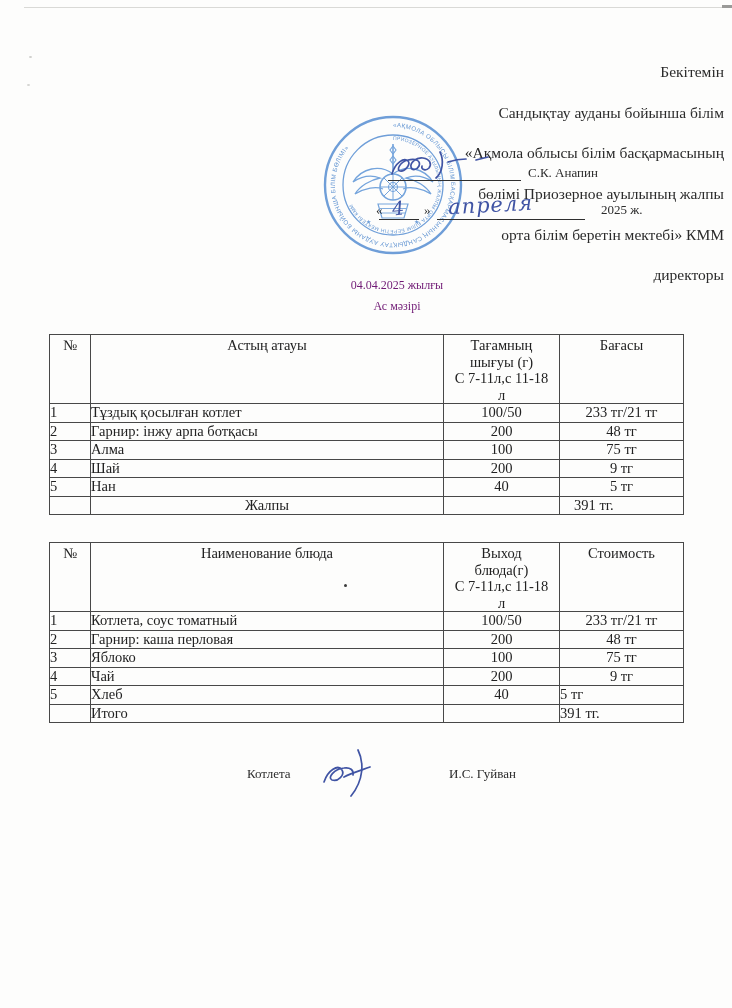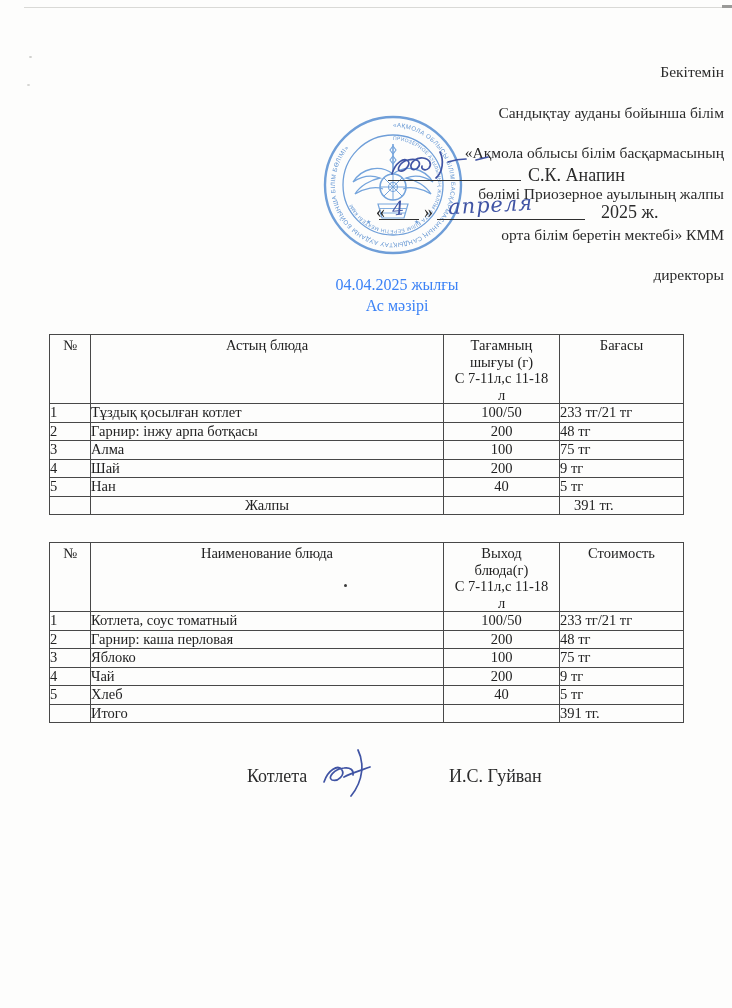--- a/index.html
+++ b/index.html
@@ -11,47 +11,47 @@
   }
   .abs{position:absolute;}
   
   .scanline{height:1px;background:#d9d9d6;}
   .speck{border-radius:50%;}
   
   .approval{
     width:392px; text-align:right; font-size:15.5px; line-height:20.3px;
     color:#2b2b2b; white-space:pre-line;
   }
-  .serifline{font-size:18px; color:#2b2b2b;}
+  .serifline{font-size:13px; color:#2b2b2b;}
   .underline{border-bottom:1.6px solid #2f2f2f; height:14px;}
   .hand{
     font-family:"DejaVu Serif", serif; font-style:italic;
     color:#4054a4;
   }
   
-  .doc-title{width:400px; text-align:center; font-size:16px; line-height:20.5px; color:#3b82f6;}
+  .doc-title{width:400px; text-align:center; font-size:12px; line-height:20.5px; color:#701a75;}
   
   table.menu{
     border-collapse:collapse; table-layout:fixed; width:634px;
     font-size:14.5px; color:#222222;
   }
   table.menu td, table.menu th{
     border:1px solid #484848; padding:0; overflow:hidden;
   }
   table.menu th{
     font-weight:normal; vertical-align:top; text-align:center;
     padding-top:2px; line-height:16.5px; white-space:pre-line;
   }
   .hrow1 th{height:64px;}
   .hrow2 th{height:66px;}
   table.menu td{height:17.5px; line-height:17.5px;}
   .c-num{text-align:left; padding-left:6px;}
   .c-name{text-align:left; padding-left:15px;}
   .c-weight{text-align:center;}
-  .c-price{text-align:left;}
+  .c-price{text-align:center;}
   .c-price-left{text-align:left; padding-left:8px;}
   .c-total-center{text-align:center;}
   .c-total-left{text-align:left; padding-left:15px;margin-left:45px;}
   
   .stamp{filter:blur(0.35px); opacity:0.88;}
   
   .sig path{fill:none; stroke:#4054a4; stroke-width:1.7; stroke-linecap:round;}
 </style>
 </head>
 <body>
@@ -133,21 +133,21 @@
   <table class="menu abs" style="left:49px;top:334px;">
     <colgroup>
         <col style="width:41px">
         <col style="width:353px">
         <col style="width:116px">
         <col style="width:124px">
       </colgroup>
     <tbody>
         <tr class="hrow1">
       <th>№</th>
-      <th>Астың блюда</th>
+      <th>Астың атауы</th>
       <th>Тағамның
 шығуы (г)
 С 7-11л,с 11-18
 л</th>
       <th>Бағасы</th>
     </tr>
     <tr>
       <td class="c-num">1</td>
       <td class="c-name">Тұздық қосылған котлет</td>
       <td class="c-weight">100/50</td>

